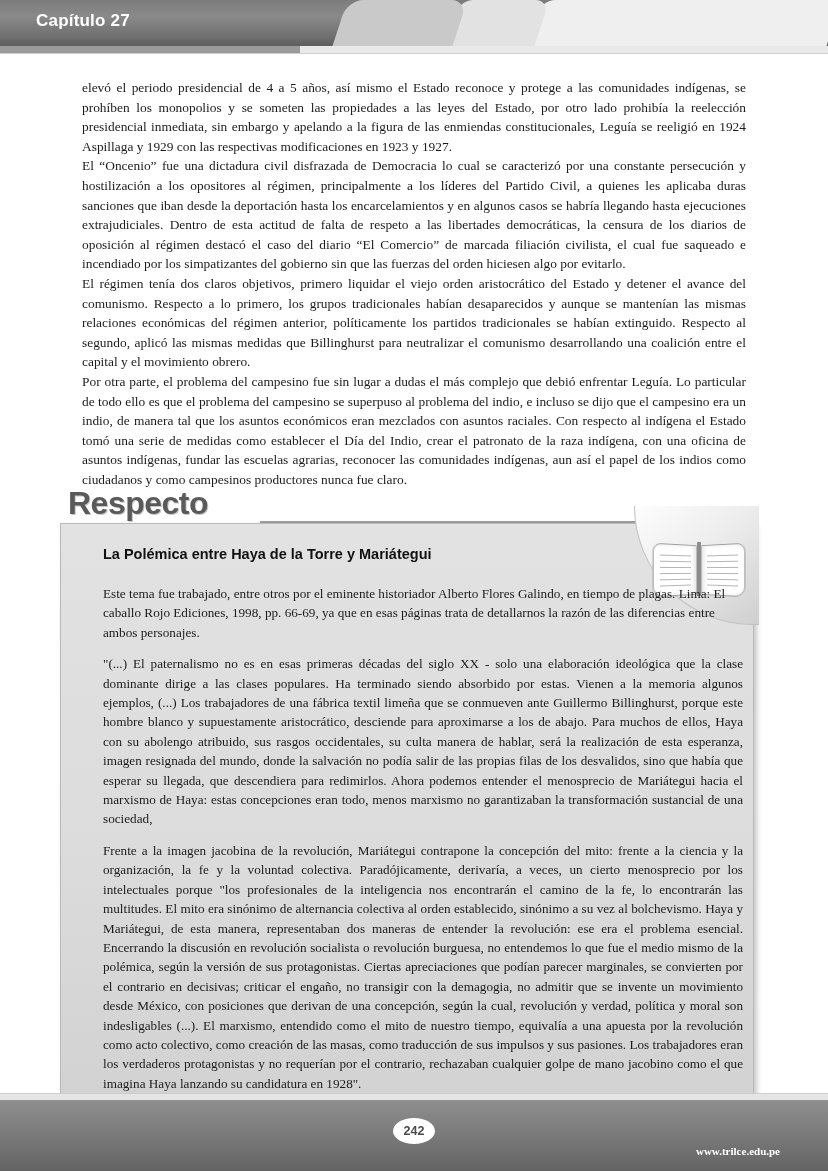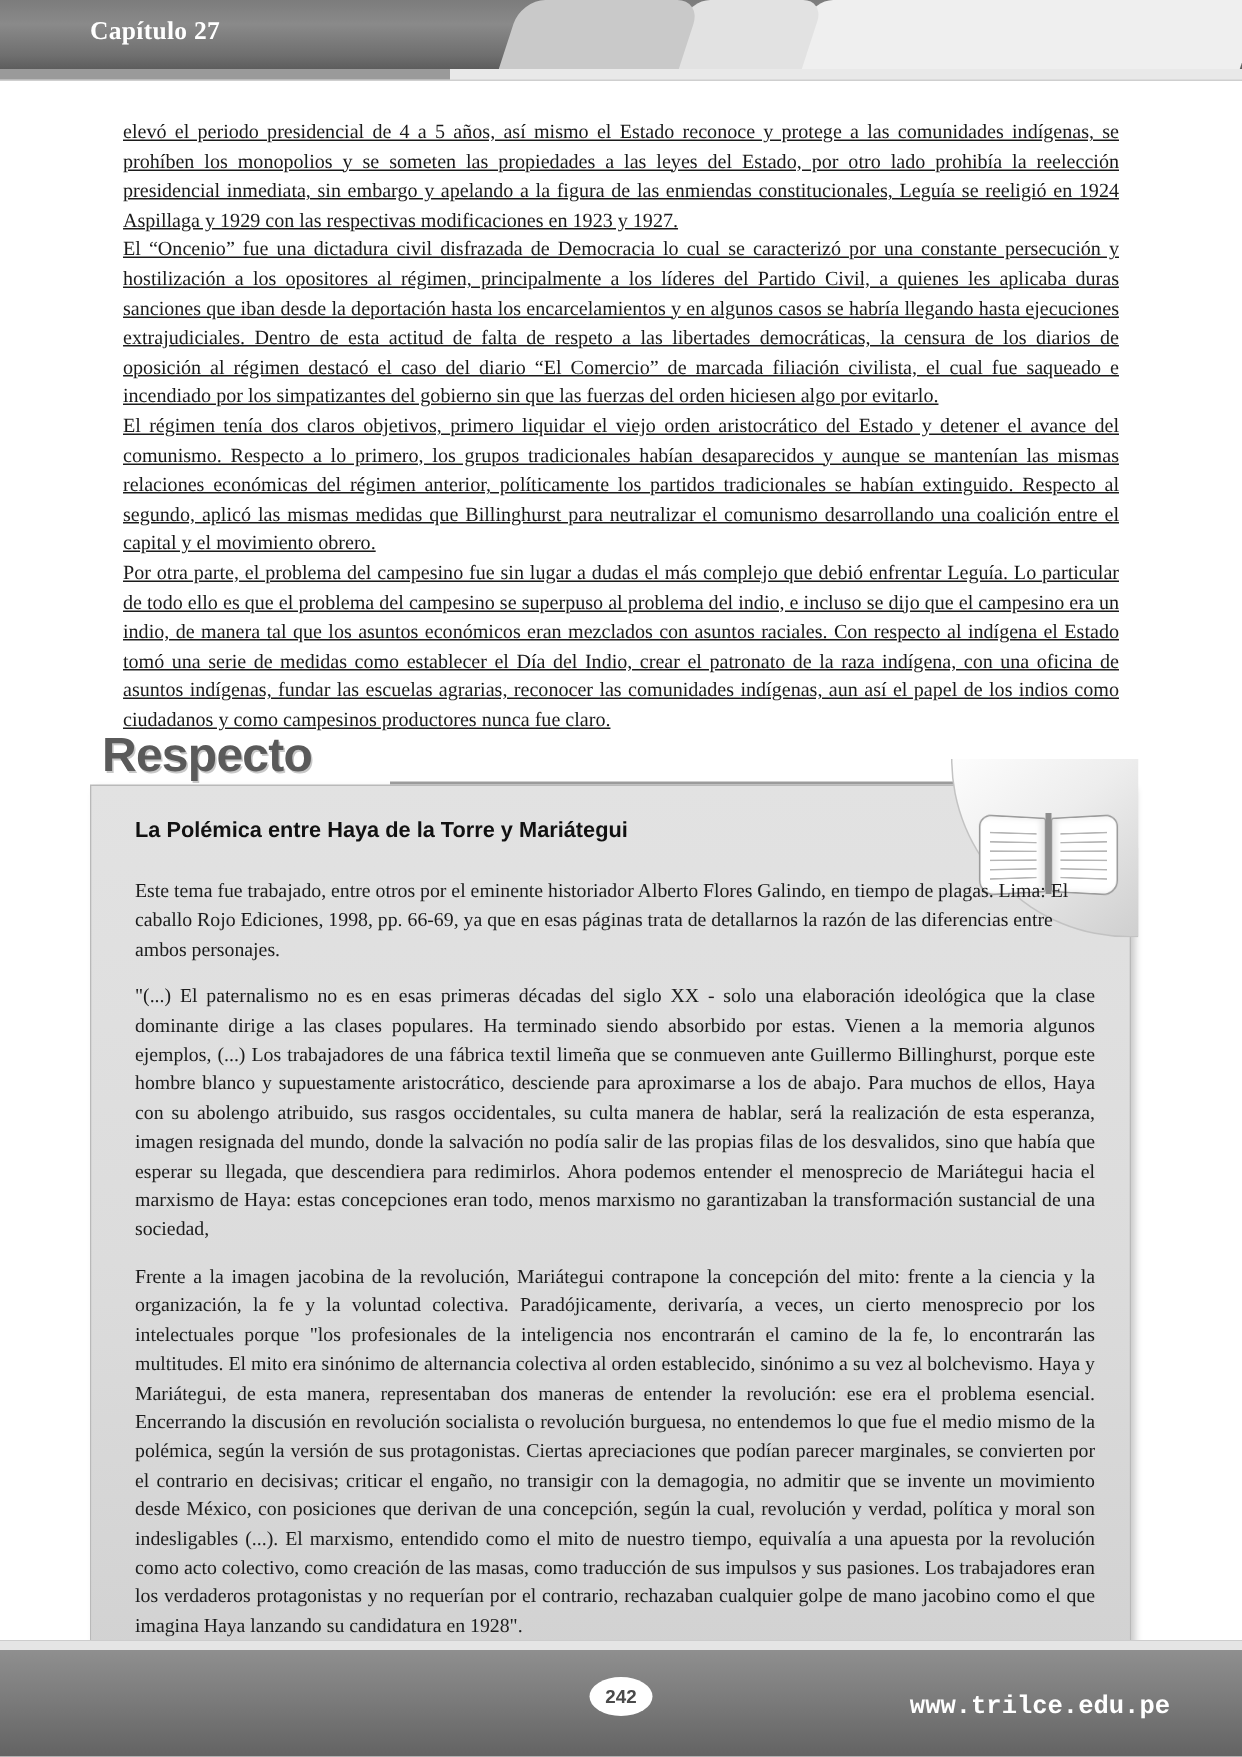--- a/index.html
+++ b/index.html
@@ -50,26 +50,25 @@
   .hshape.s3 {
     left: 534px; width: 300px;
     background: #efefef;
     transform: skewX(-18deg);
     border-radius: 14px 0 0 0;
   }
   .header-title {
     position: absolute;
     left: 36px; top: 11px;
     color: #ffffff;
-    font-family: Liberation Serif, serif;
+    font-family: Liberation Sans, sans-serif;
     font-weight: bold;
     font-size: 17px;
     letter-spacing: 0.2px;
     z-index: 5;
-    margin-left: 24px;
   }
   .header-underline {
     position: absolute;
     top: 46px; left: 0;
     width: 828px; height: 7px;
     background: #e9e9e9;
     border-bottom: 1px solid #cfcfcf;
   }
   .header-underline .bar {
     position: absolute;
@@ -84,21 +83,20 @@
     top: 78px;
     left: 82px;
     width: 664px;
   }
   .body-text p {
     margin: 0;
     font-size: 13.4px;
     line-height: 19.6px;
     text-align: justify;
     color: #1b1b1b;
-    text-decoration: underline;
   }
 
   
   .lectura-wrap {
     position: absolute;
     top: 485px;
     left: 60px;
     width: 720px;
     height: 60px;
   }
@@ -131,21 +129,21 @@
     top: 523px;
     left: 60px;
     width: 692px;
     height: 578px;
     background: linear-gradient(to bottom, #e2e2e2 0%, #dcdcdc 55%, #d2d2d2 100%);
     border: 1px solid #b9b9b9;
     box-shadow: 3px 3px 5px rgba(0,0,0,0.22);
   }
   .reading-inner {
     position: absolute;
-    top: 22px; left: 29px;
+    top: 22px; left: 42px;
     width: 640px;
   }
   .reading-title {
     font-family: "Liberation Sans", sans-serif;
     font-weight: bold;
     font-size: 14.5px;
     color: #111111;
     margin-bottom: 22px;
   }
   .reading-intro p,
@@ -266,25 +264,25 @@
     border-radius: 21px / 13px;
     color: #4a4a4a;
     font-family: "Liberation Sans", sans-serif;
     font-weight: bold;
     font-size: 12.5px;
     text-align: center;
     line-height: 26px;
   }
   .footer-url {
     position: absolute;
-    right: 48px; top: 29px;
+    right: 48px; top: 45px;
     color: #ffffff;
-    font-family: Liberation Mono, monospace;
-    font-weight: bold;
-    font-size: 17px;
+    font-family: Liberation Serif, serif;
+    font-weight: bold;
+    font-size: 11px;
   }
 </style>
 </head>
 <body>
 
 <div class="header">
   <div class="header-shapes">
     <div class="hshape s3"></div>
     <div class="hshape s2"></div>
     <div class="hshape s1"></div>

